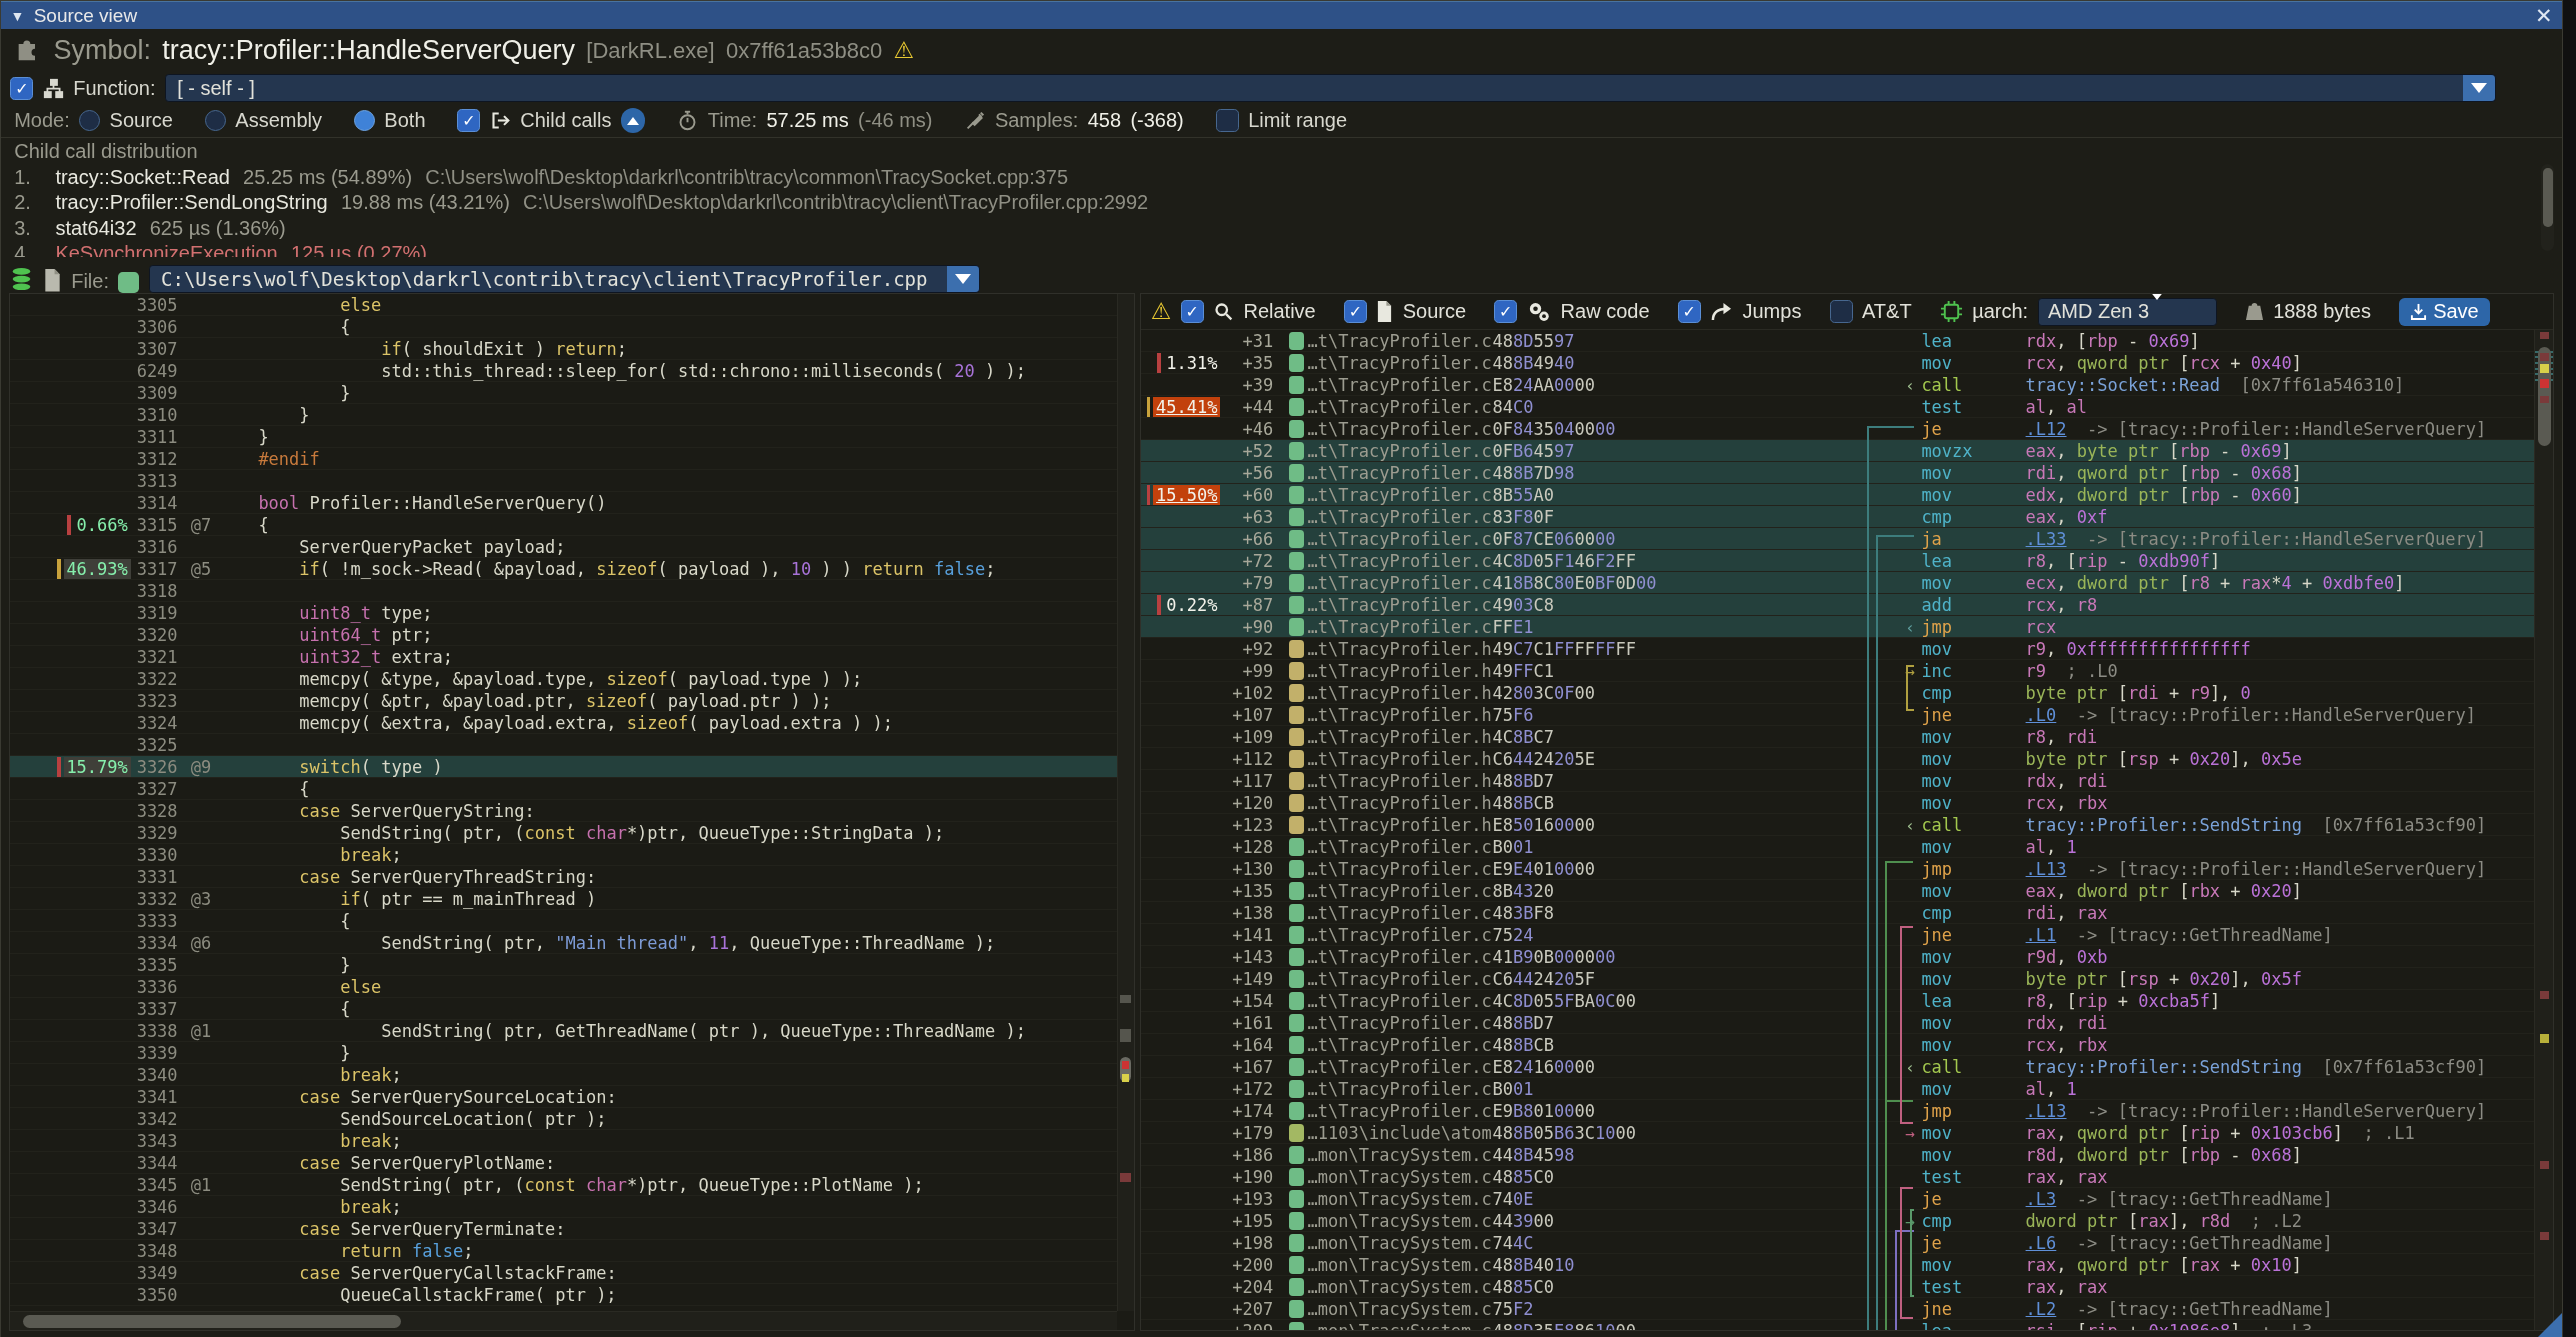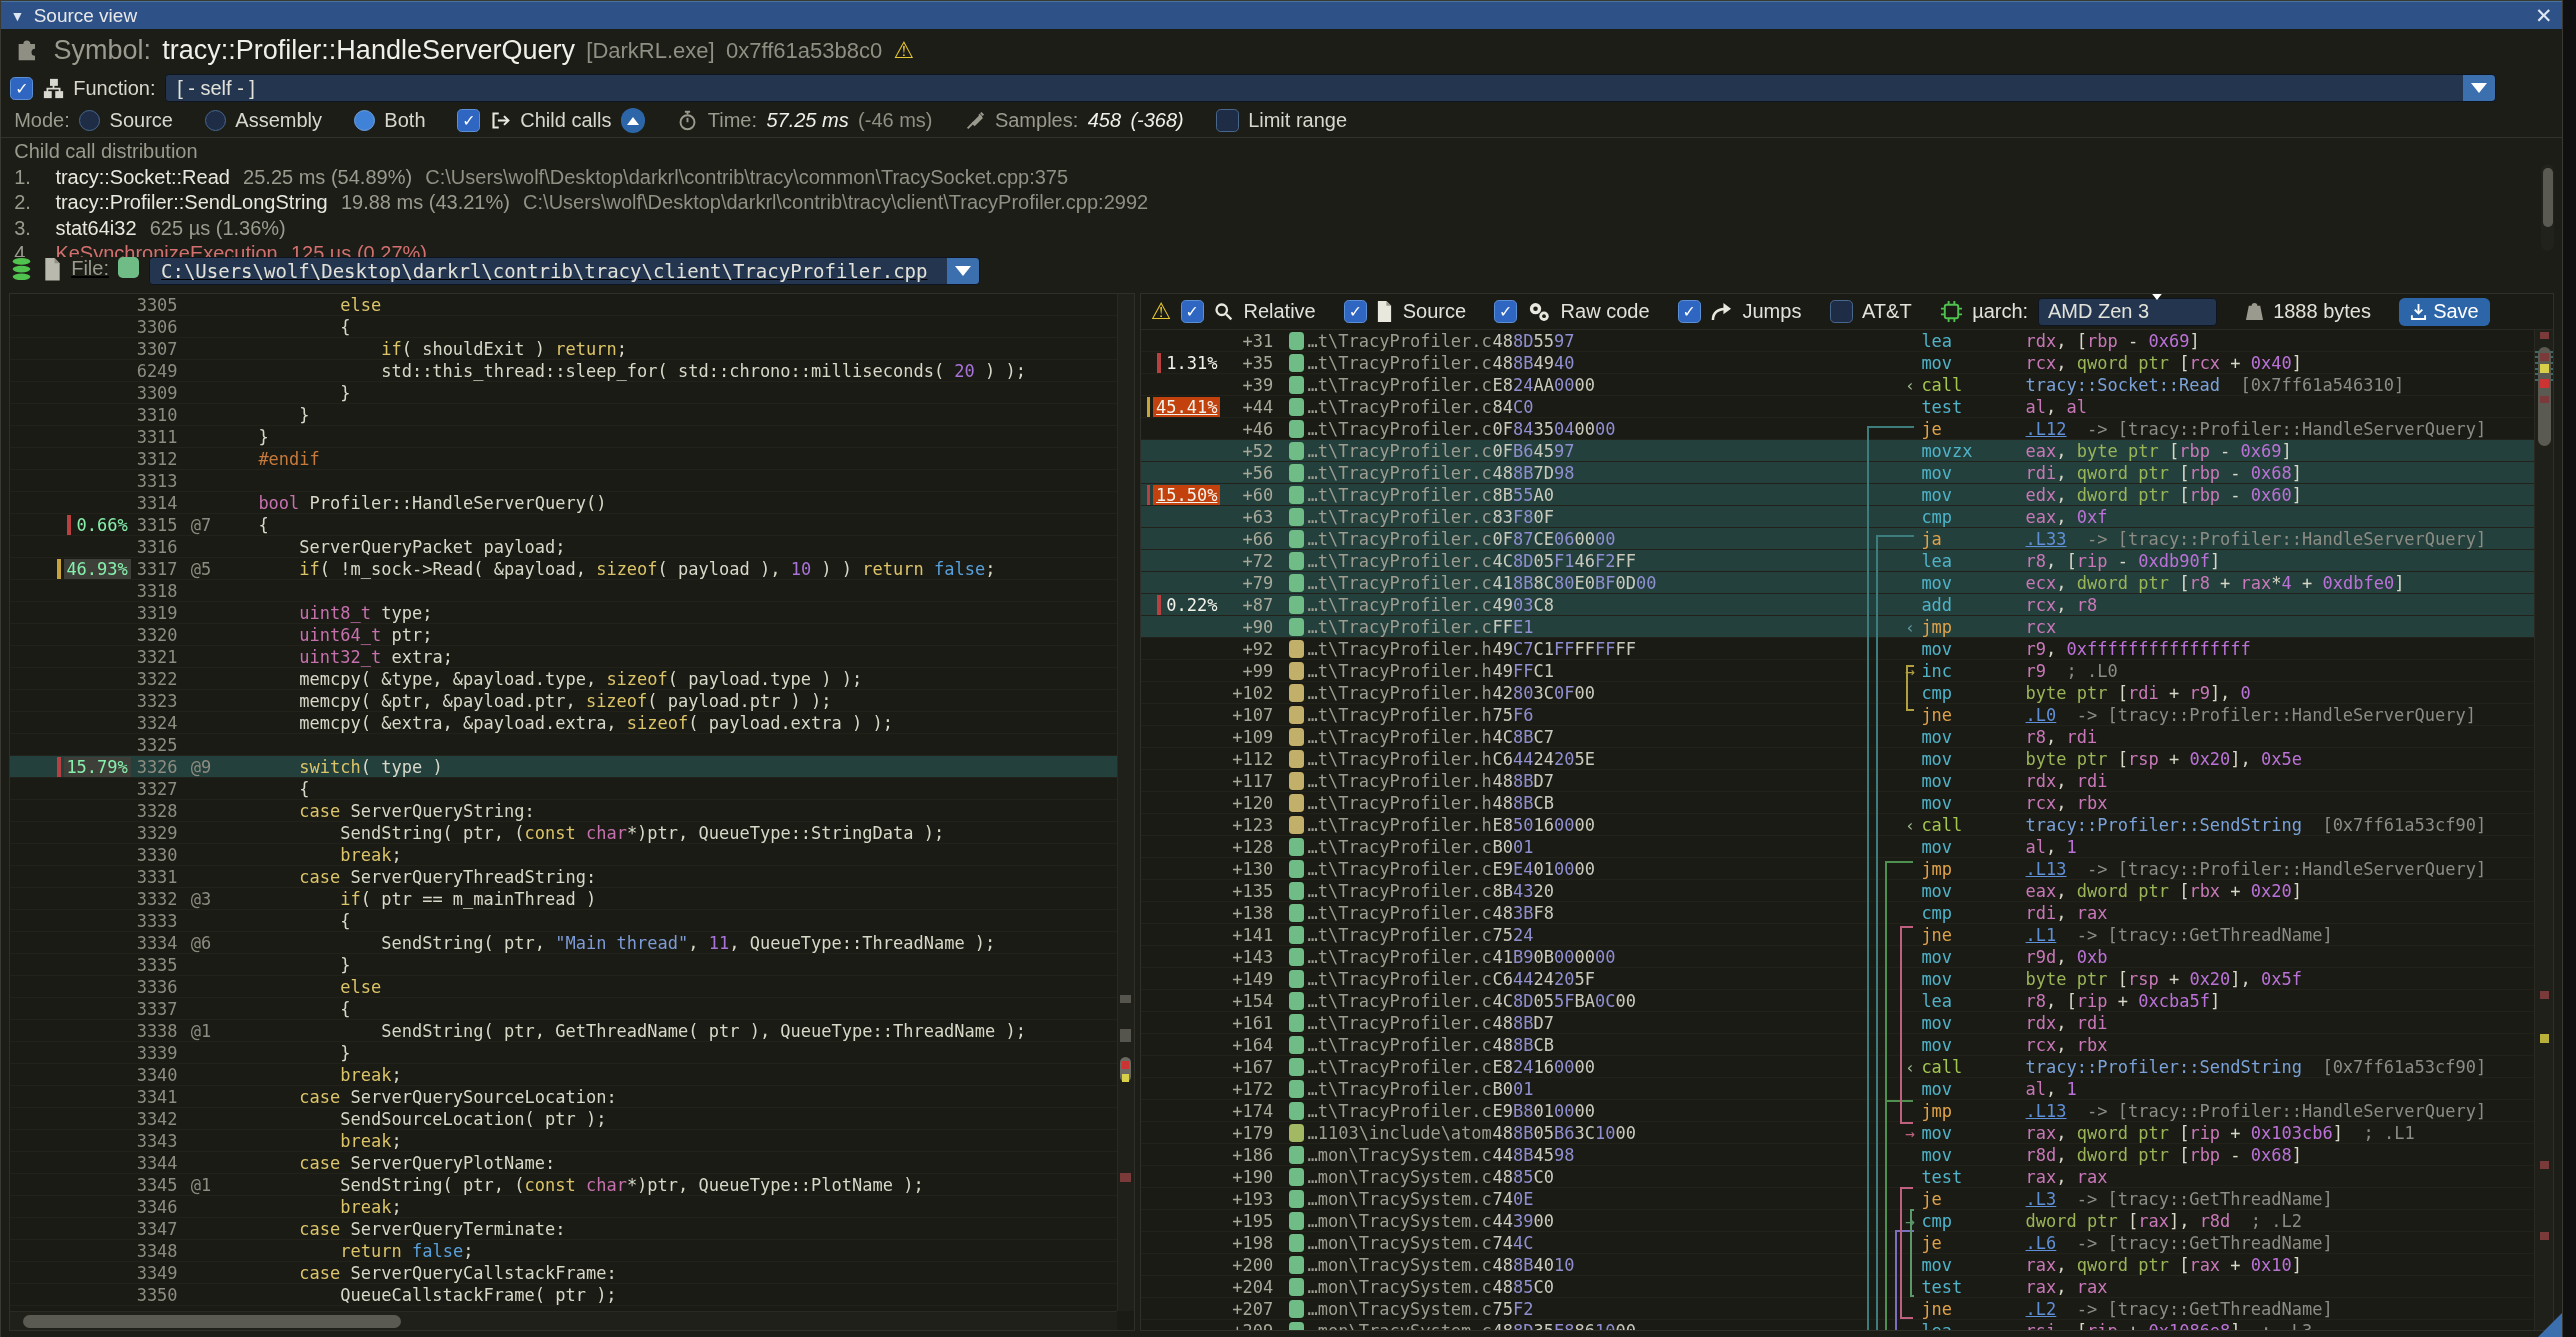--- a/index.html
+++ b/index.html
@@ -39,37 +39,37 @@
   .rb { width:21px; height:21px; border-radius:50%; background:#1e2d45; border:1.9px solid #47678f; display:inline-block; }
   .rb.on { background:#3f82d8; border-color:#6ea3e0; }
   .cb { width:23px; height:23px; border-radius:4.7px; background:#1e2d45; border:1.9px solid #47678f;
     display:inline-flex; align-items:center; justify-content:center; color:#fff; font-size:16px; }
   .cb.on { background:#2f66c2; border-color:#5b8fd6; }
   .gap { width:13.2px; }
   .upbtn { width:24.6px; height:24.6px; border-radius:50%; background:#2d66a8; display:inline-flex;
     align-items:center; justify-content:center; }
   .tri-up { width:0; height:0; border-left:6.6px solid transparent; border-right:6.6px solid transparent;
     border-bottom:8.5px solid #ffffff; }
-  .white-strong { color:#f0f0e8;font-style:italic; }
+  .white-strong { color:#f0f0e8; }
   .dim { color:#8f8f84; }
 
   
   #ccd { height:119px; overflow:hidden; padding:1.9px 13.2px 0 13.2px; position:relative; flex:0 0 auto; }
   #ccd .hdr { color:#9a9a8e; font-size:20px; height:24.6px; }
   .ccd-row { height:25.5px; display:flex; align-items:center; font-size:20px; gap:13.2px; }
   .ccd-row .idx { color:#9a9a8e; width:28px; }
   .ccd-row .nm { color:#e8e8df; }
   .ccd-row .tm { color:#9a9a8e; }
   .ccd-row .pth { color:#8f8f84; }
   .ccd-row.alert .nm, .ccd-row.alert .tm { color:#d27070; }
   #ccd-scroll { position:absolute; right:7.6px; top:26.4px; width:13.2px; height:87px; background:#22221c; border-radius:6.6px; }
   #ccd-thumb { position:absolute; left:1.9px; top:3.8px; width:9.4px; height:59px; background:#5a5a52; border-radius:4.7px; }
 
   
-  #filebar { height:36px; display:flex; align-items:flex-start; gap:9.4px; padding:0 9.4px; flex:0 0 auto;text-decoration:underline; }
+  #filebar { height:36px; display:flex; align-items:flex-end; gap:9.4px; padding:0 9.4px; flex:0 0 auto; }
   #filebar .lbl { color:#9a9a8e; font-size:20px; }
   .sq { width:21px; height:21px; border-radius:4.7px; background:#6fbc86; }
   #file-combo { width:831px; font-family:"DejaVu Sans Mono", monospace; font-size:19px; }
 
   
   #panes { flex:1; display:flex; overflow:hidden; padding:0 7.6px 5.7px 7.6px; gap:5.7px; }
   .pane { background:#1b1b15; border:0.9px solid #30302a; position:relative; overflow:hidden; }
   #src-pane { width:1126px; flex:0 0 auto;padding-left:12px; }
   #asm-pane { flex:1; display:flex; flex-direction:column; }
 

